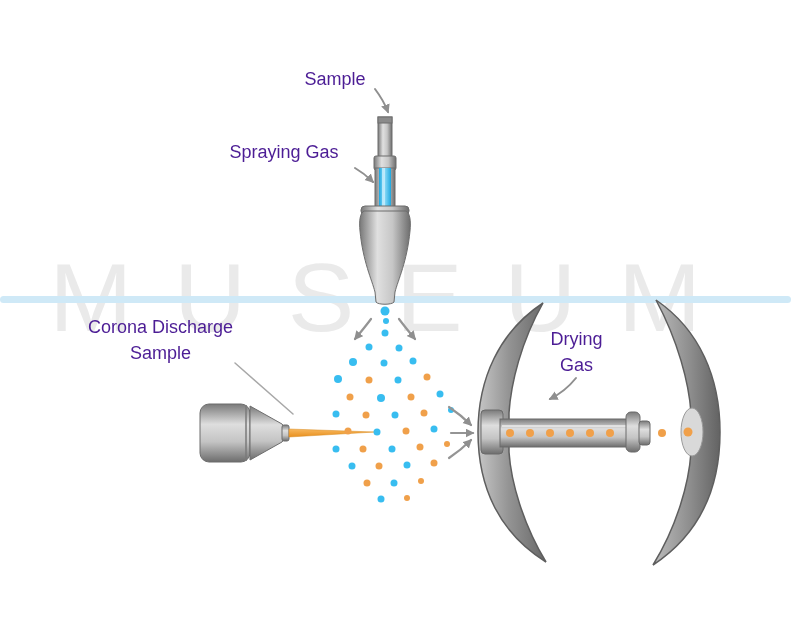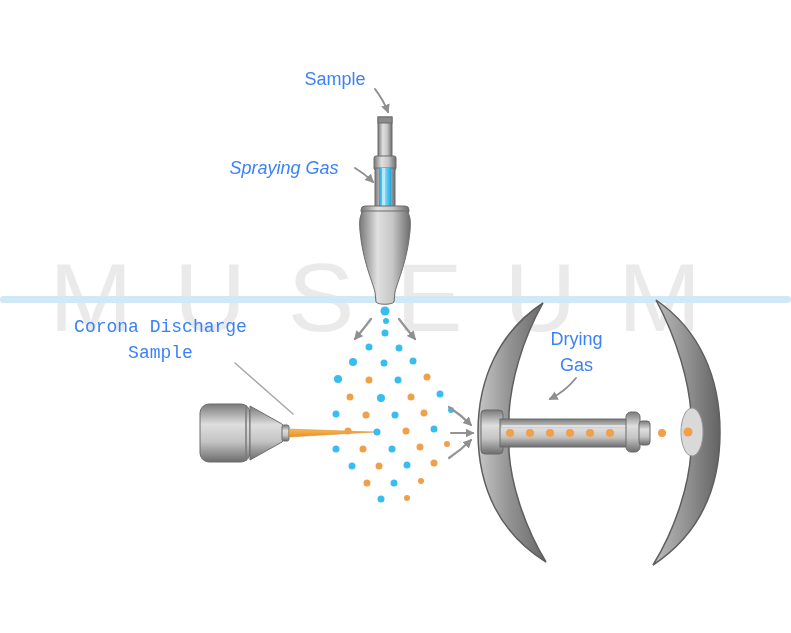--- a/index.html
+++ b/index.html
@@ -19,25 +19,25 @@
     font-size:96px; font-weight:400;
     letter-spacing:40px;
     color:rgba(168,168,168,0.24);
     white-space:nowrap;
     user-select:none;
     z-index:0;
   }
   svg.diagram-svg { position:absolute; left:0; top:0; z-index:1; }
   .label {
     position:absolute; z-index:2;
-    color:#3b82f6; font-size:18px; line-height:1.42;
+    color:#4c1d95; font-size:18px; line-height:1.42;
   }
   .label-sample   { left:290px; top:67px;  width:90px;  text-align:center; }
-  .label-spraying { left:214px; top:156px; width:140px; text-align:center;font-style:italic; }
-  .label-corona   { left:58px;  top:315px; width:205px; text-align:center;font-family:Liberation Mono, monospace; }
+  .label-spraying { left:214px; top:140px; width:140px; text-align:center; }
+  .label-corona   { left:58px;  top:315px; width:205px; text-align:center; }
   .label-drying   { left:524px; top:327px; width:105px; text-align:center; }
 </style>
 </head>
 <body>
 
 <div class="stage">
 
   <div class="watermark-text">MUSEUM</div>
 
   <svg class="diagram-svg" width="791" height="633" viewBox="0 0 791 633">

